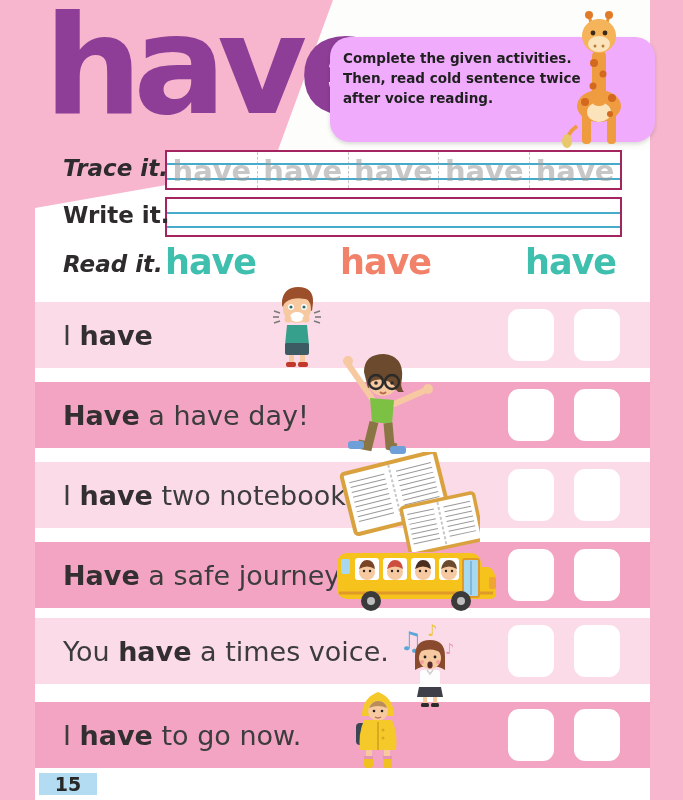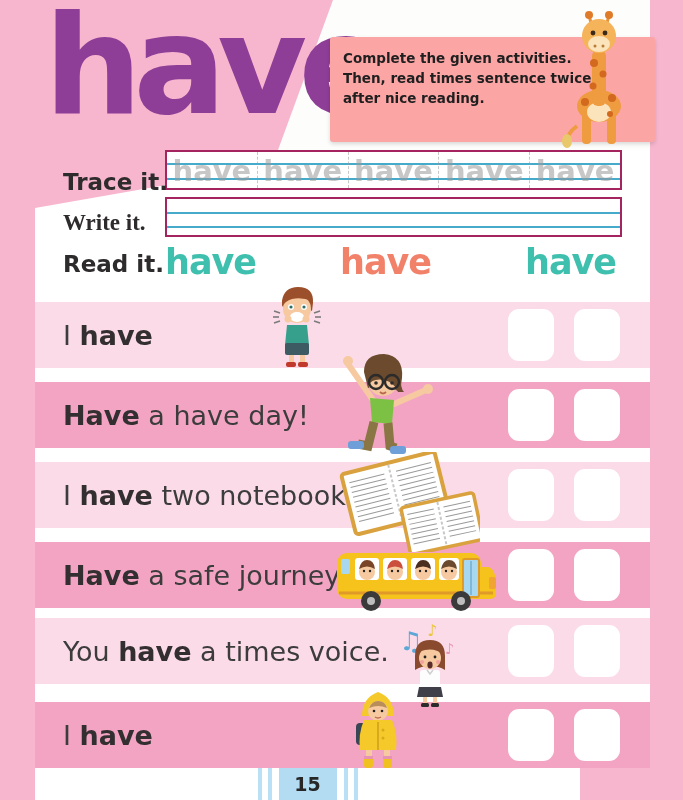--- a/index.html
+++ b/index.html
@@ -7,34 +7,34 @@
   body { font-family:"DejaVu Sans","Liberation Sans",sans-serif; }
   .page { position:relative; width:683px; height:800px; background:#f7b6ce; overflow:hidden; }
 
   
   .header { position:absolute; left:0; top:0; width:683px; height:150px; }
   .white-wedge { position:absolute; left:250px; top:0; width:400px; height:150px; background:#fdfdfb;
                  clip-path:polygon(83px 0, 100% 0, 100% 100%, 28px 100%); }
   .title { position:absolute; left:44px; top:0px; font-size:138px; line-height:0.95; font-weight:bold;
            letter-spacing:-9px; color:#8e3e97; }
   .instruction-card { position:absolute; left:330px; top:37px; width:325px; height:105px;
-                      background:#fca5a5; border-radius:3px; box-shadow:0 2px 4px rgba(0,0,0,.15);
+                      background:#f0abfc; border-radius:20px; box-shadow:0 2px 4px rgba(0,0,0,.15);
                       padding:12px 0 0 13px; }
   .instruction-card .line { font-size:13.5px; font-weight:bold; color:#1f1f1f; line-height:1.48;
                             white-space:nowrap; }
   .giraffe { position:absolute; left:552px; top:8px; }
 
   
   .practice { position:absolute; left:35px; top:150px; width:615px; height:146px; background:#fff; }
   .pink-wedge { position:absolute; left:0; top:0; width:0; height:0;
                 border-top:58px solid #f7b6ce; border-right:330px solid transparent; }
   .p-label { position:absolute; left:28px; font-size:23px; font-weight:bold; color:#2e2b2c; z-index:3; }
-  .lbl-trace { top:19px; }
-  .lbl-write { top:60px;font-family:Liberation Serif, serif; }
-  .lbl-read  { top:101px; }
+  .lbl-trace { top:5px;font-style:italic; }
+  .lbl-write { top:52px; }
+  .lbl-read  { top:101px;font-style:italic; }
   .rule-box { position:absolute; left:130px; width:457px; height:40px; background:#fff;
               border:2px solid #a3245f; z-index:2; }
   .box-trace { top:0px; }
   .box-write { top:47px; }
   .blue-line { position:absolute; left:0; width:100%; height:2px; background:#46aacb; }
   .trace-cells { position:absolute; inset:0; display:flex; }
   .trace-cell { flex:1; display:flex; align-items:center; justify-content:center;
                 font-size:29px; font-weight:bold; color:#9a9a9a; opacity:.55; padding-top:2px; }
   .trace-cell + .trace-cell { border-left:1px dashed #9a9a9a; }
   .read-word { position:absolute; top:92px; font-size:35px; font-weight:bold; letter-spacing:-1px; z-index:2; }
@@ -49,39 +49,39 @@
   .band-medium { background:#f3a4c2; }
   .b1{top:6px;} .b2{top:86px;} .b3{top:166px;} .b4{top:246px;} .b5{top:322px;} .b6{top:406px;}
   .sentence { position:absolute; left:28px; top:0; height:66px; display:flex; align-items:center;
               font-size:27px; color:#3c3c3c; z-index:2; white-space:pre; }
   .sentence b { font-weight:bold; color:#332f31; }
   .colour-box { position:absolute; top:7px; width:46px; height:52px; background:#fff; border-radius:11px; z-index:2; }
   .cb1 { left:473px; } .cb2 { left:539px; }
   .illus { position:absolute; z-index:4; }
 
   
-  .footer { position:absolute; left:35px; top:768px; width:545px; height:32px; background:#fff;
-            display:flex; align-items:stretch; justify-content:center; }
+  .footer { position:absolute; left:35px; top:768px; width:615px; height:32px; background:#fff;
+            display:flex; align-items:stretch; justify-content:center;flex-direction:column; }
   .stripe { width:4px; background:#b9e0f4; margin:0 3px; }
   .page-num-box { width:58px; background:#b3dcf2; display:flex; align-items:center; justify-content:center;
                   font-size:19px; font-weight:bold; color:#272727; margin:0 4px; }
 </style>
 </head>
 <body>
 
 <div class="page">
 
   <div class="header">
     <div class="white-wedge"></div>
     <div class="title">have</div>
 
     <div class="instruction-card">
       <div class="line">Complete the given activities.</div>
-      <div class="line">Then, read times sentence twice</div>
-      <div class="line">after nice reading.</div>
+      <div class="line">Then, read cold sentence twice</div>
+      <div class="line">after voice reading.</div>
     </div>
 
     <svg class="giraffe" width="95" height="140" viewBox="0 0 95 140">
       <line x1="40" y1="18" x2="37" y2="8" stroke="#e8923a" stroke-width="3"></line>
       <line x1="54" y1="18" x2="57" y2="8" stroke="#e8923a" stroke-width="3"></line>
       <circle cx="37" cy="7" r="4" fill="#e07b2a"></circle>
         <circle cx="57" cy="7" r="4" fill="#e07b2a"></circle>
       <rect x="30" y="96" width="9" height="40" rx="4" fill="#ef9b3f"></rect>
       <rect x="55" y="96" width="9" height="40" rx="4" fill="#ef9b3f"></rect>
       <path d="M25 118 Q14 126 16 134" stroke="#ef9b3f" stroke-width="4" fill="none"></path>
@@ -158,21 +158,21 @@
       <div class="colour-box cb2"></div>
     </div>
 
     <div class="band band-light b5">
       <div class="sentence"><span>You </span><b>have</b><span> a times voice.</span></div>
       <div class="colour-box cb1"></div>
       <div class="colour-box cb2"></div>
     </div>
 
     <div class="band band-medium b6">
-      <div class="sentence"><span>I </span><b>have</b></div>
+      <div class="sentence"><span>I </span><b>have</b><span> to go now.</span></div>
       <div class="colour-box cb1"></div>
       <div class="colour-box cb2"></div>
     </div>
 
     <svg class="illus" style="left:227px; top:-13px" width="70" height="85" viewBox="0 0 70 85">
       <path d="M20 18 Q22 4 36 4 Q52 4 51 20 L50 28 Q36 20 22 26 Z" fill="#9c4f2b"></path>
       <circle cx="35" cy="26" r="14" fill="#f6c9a0"></circle>
       <path d="M20 18 Q24 10 36 8 Q50 8 50 18 Q40 14 30 16 Q23 18 20 24 Z" fill="#9c4f2b"></path>
       <circle cx="29" cy="24" r="3" fill="#fff"></circle>
         <circle cx="29" cy="24" r="1.6" fill="#2d6e66"></circle>

